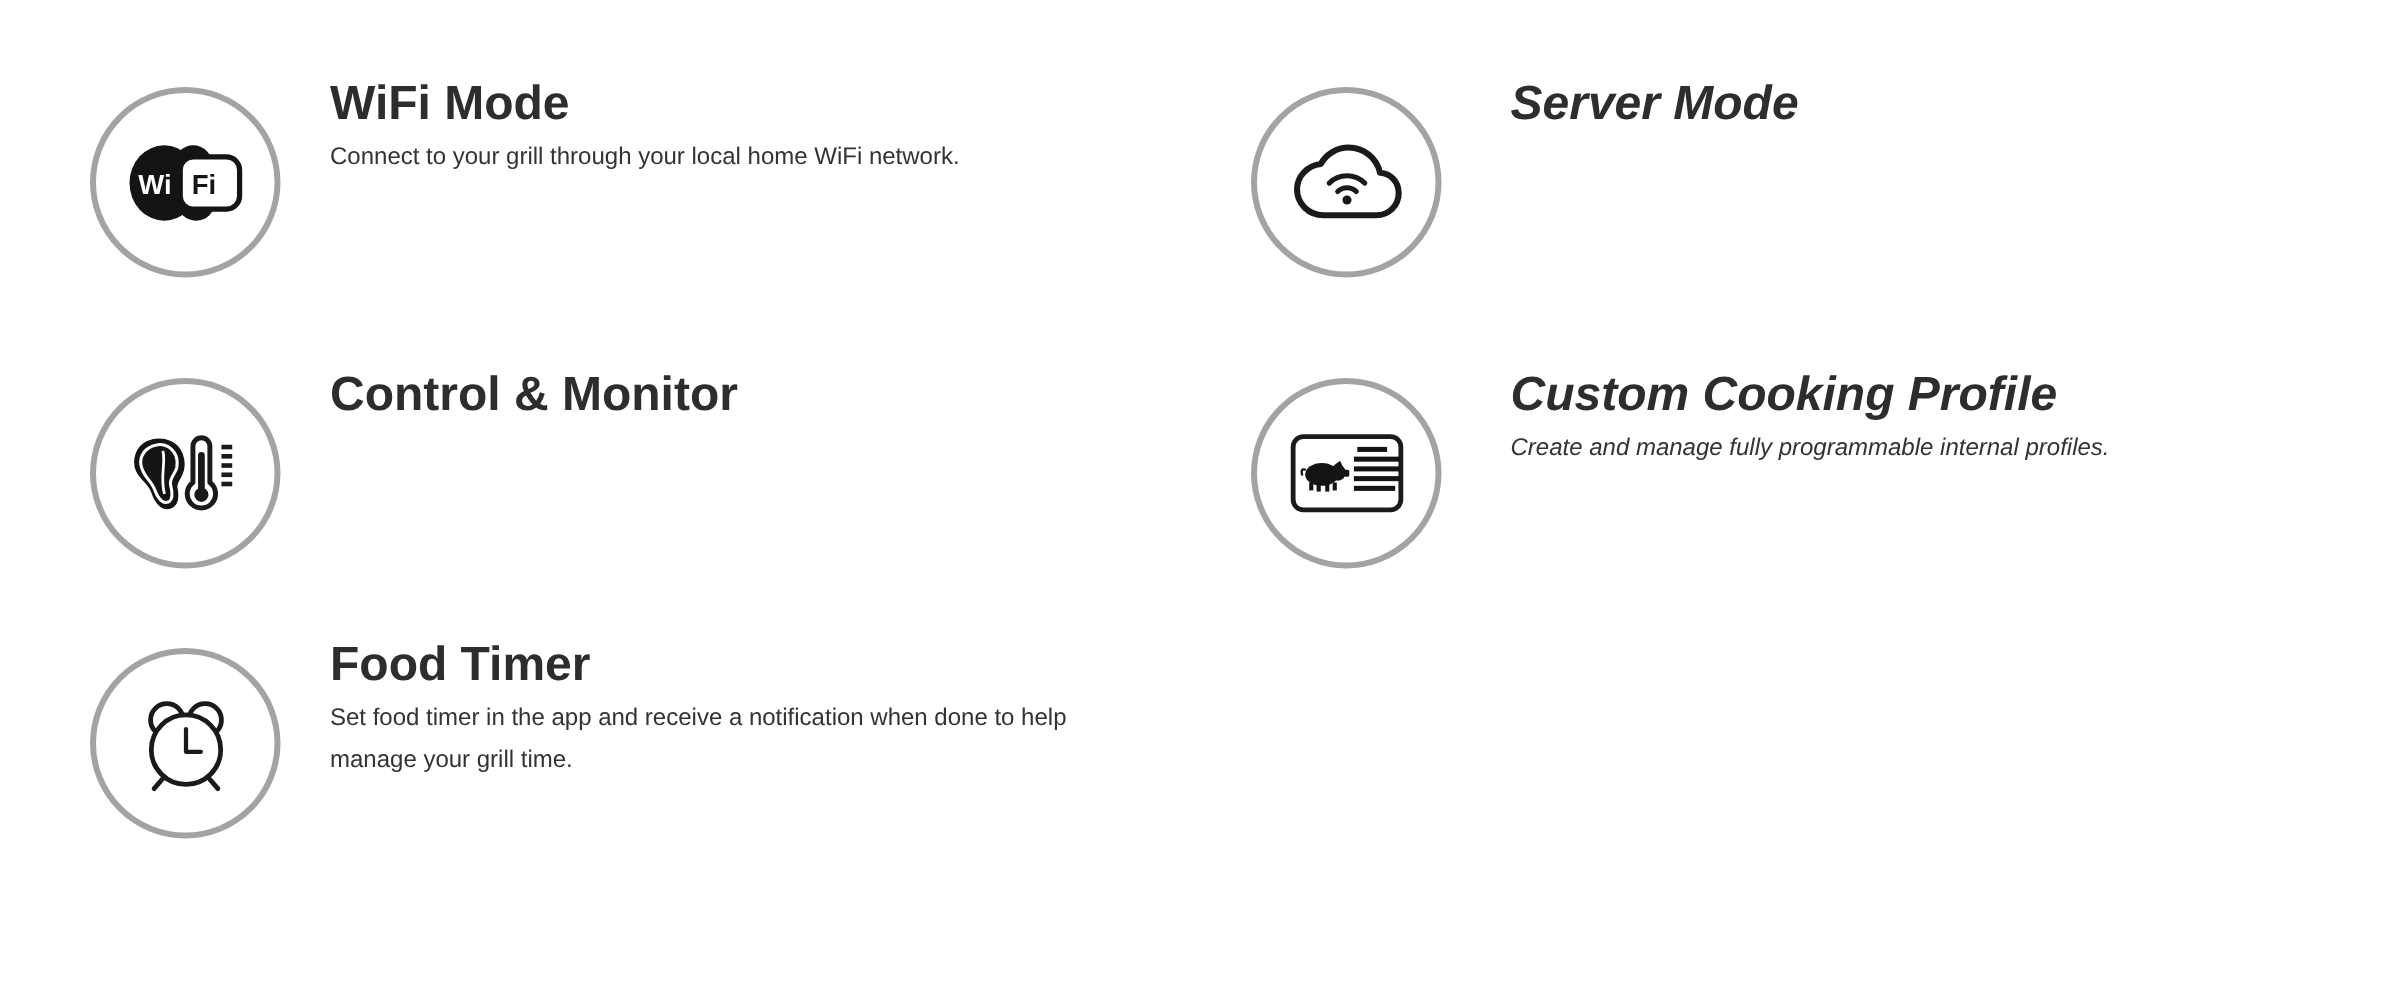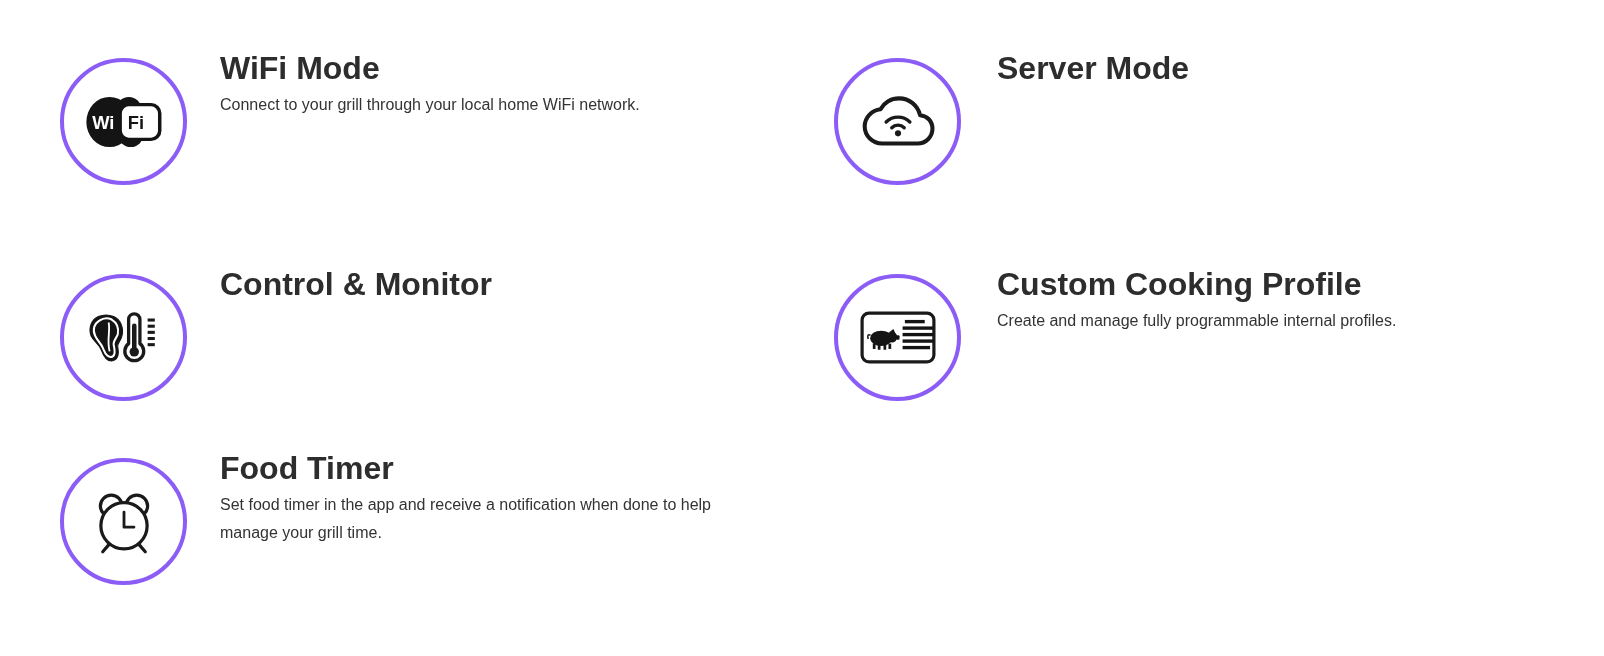--- a/index.html
+++ b/index.html
@@ -7,35 +7,35 @@
     position:relative;
     width:1604px;height:656px;
     background:#ffffff;
     overflow:hidden;
     font-family:"Liberation Sans", sans-serif;
   }
   .feature{position:absolute;display:flex;align-items:flex-start;}
   .col-left{left:60px;}
   .col-right{left:834px;}
   .row-1{top:50px;}
-  .row-2{top:266px;}
-  .row-3{top:450px;}
+  .row-2{top:244px;}
+  .row-3{top:424px;}
   .icon-wrap{
     flex:none;
     width:127px;height:127px;
     box-sizing:border-box;
-    border:4px solid #8b5cf6;
+    border:4px solid #a3a3a3;
     border-radius:50%;
     background:#fff;
     margin-top:8px;
     display:flex;align-items:center;justify-content:center;
   }
   .text{display:block;}
   .col-left .text{margin-left:33px;width:500px;}
-  .col-right .text{margin-left:36px;width:452px;}
+  .col-right .text{margin-left:46px;width:452px;font-style:italic;}
   .title{
     margin:0;
     font-weight:700;
     font-size:32px;line-height:36px;
     color:#2d2d2d;
   }
   .desc{
     margin:5px 0 0 0;
     font-size:16px;line-height:28px;
     color:#333333;

